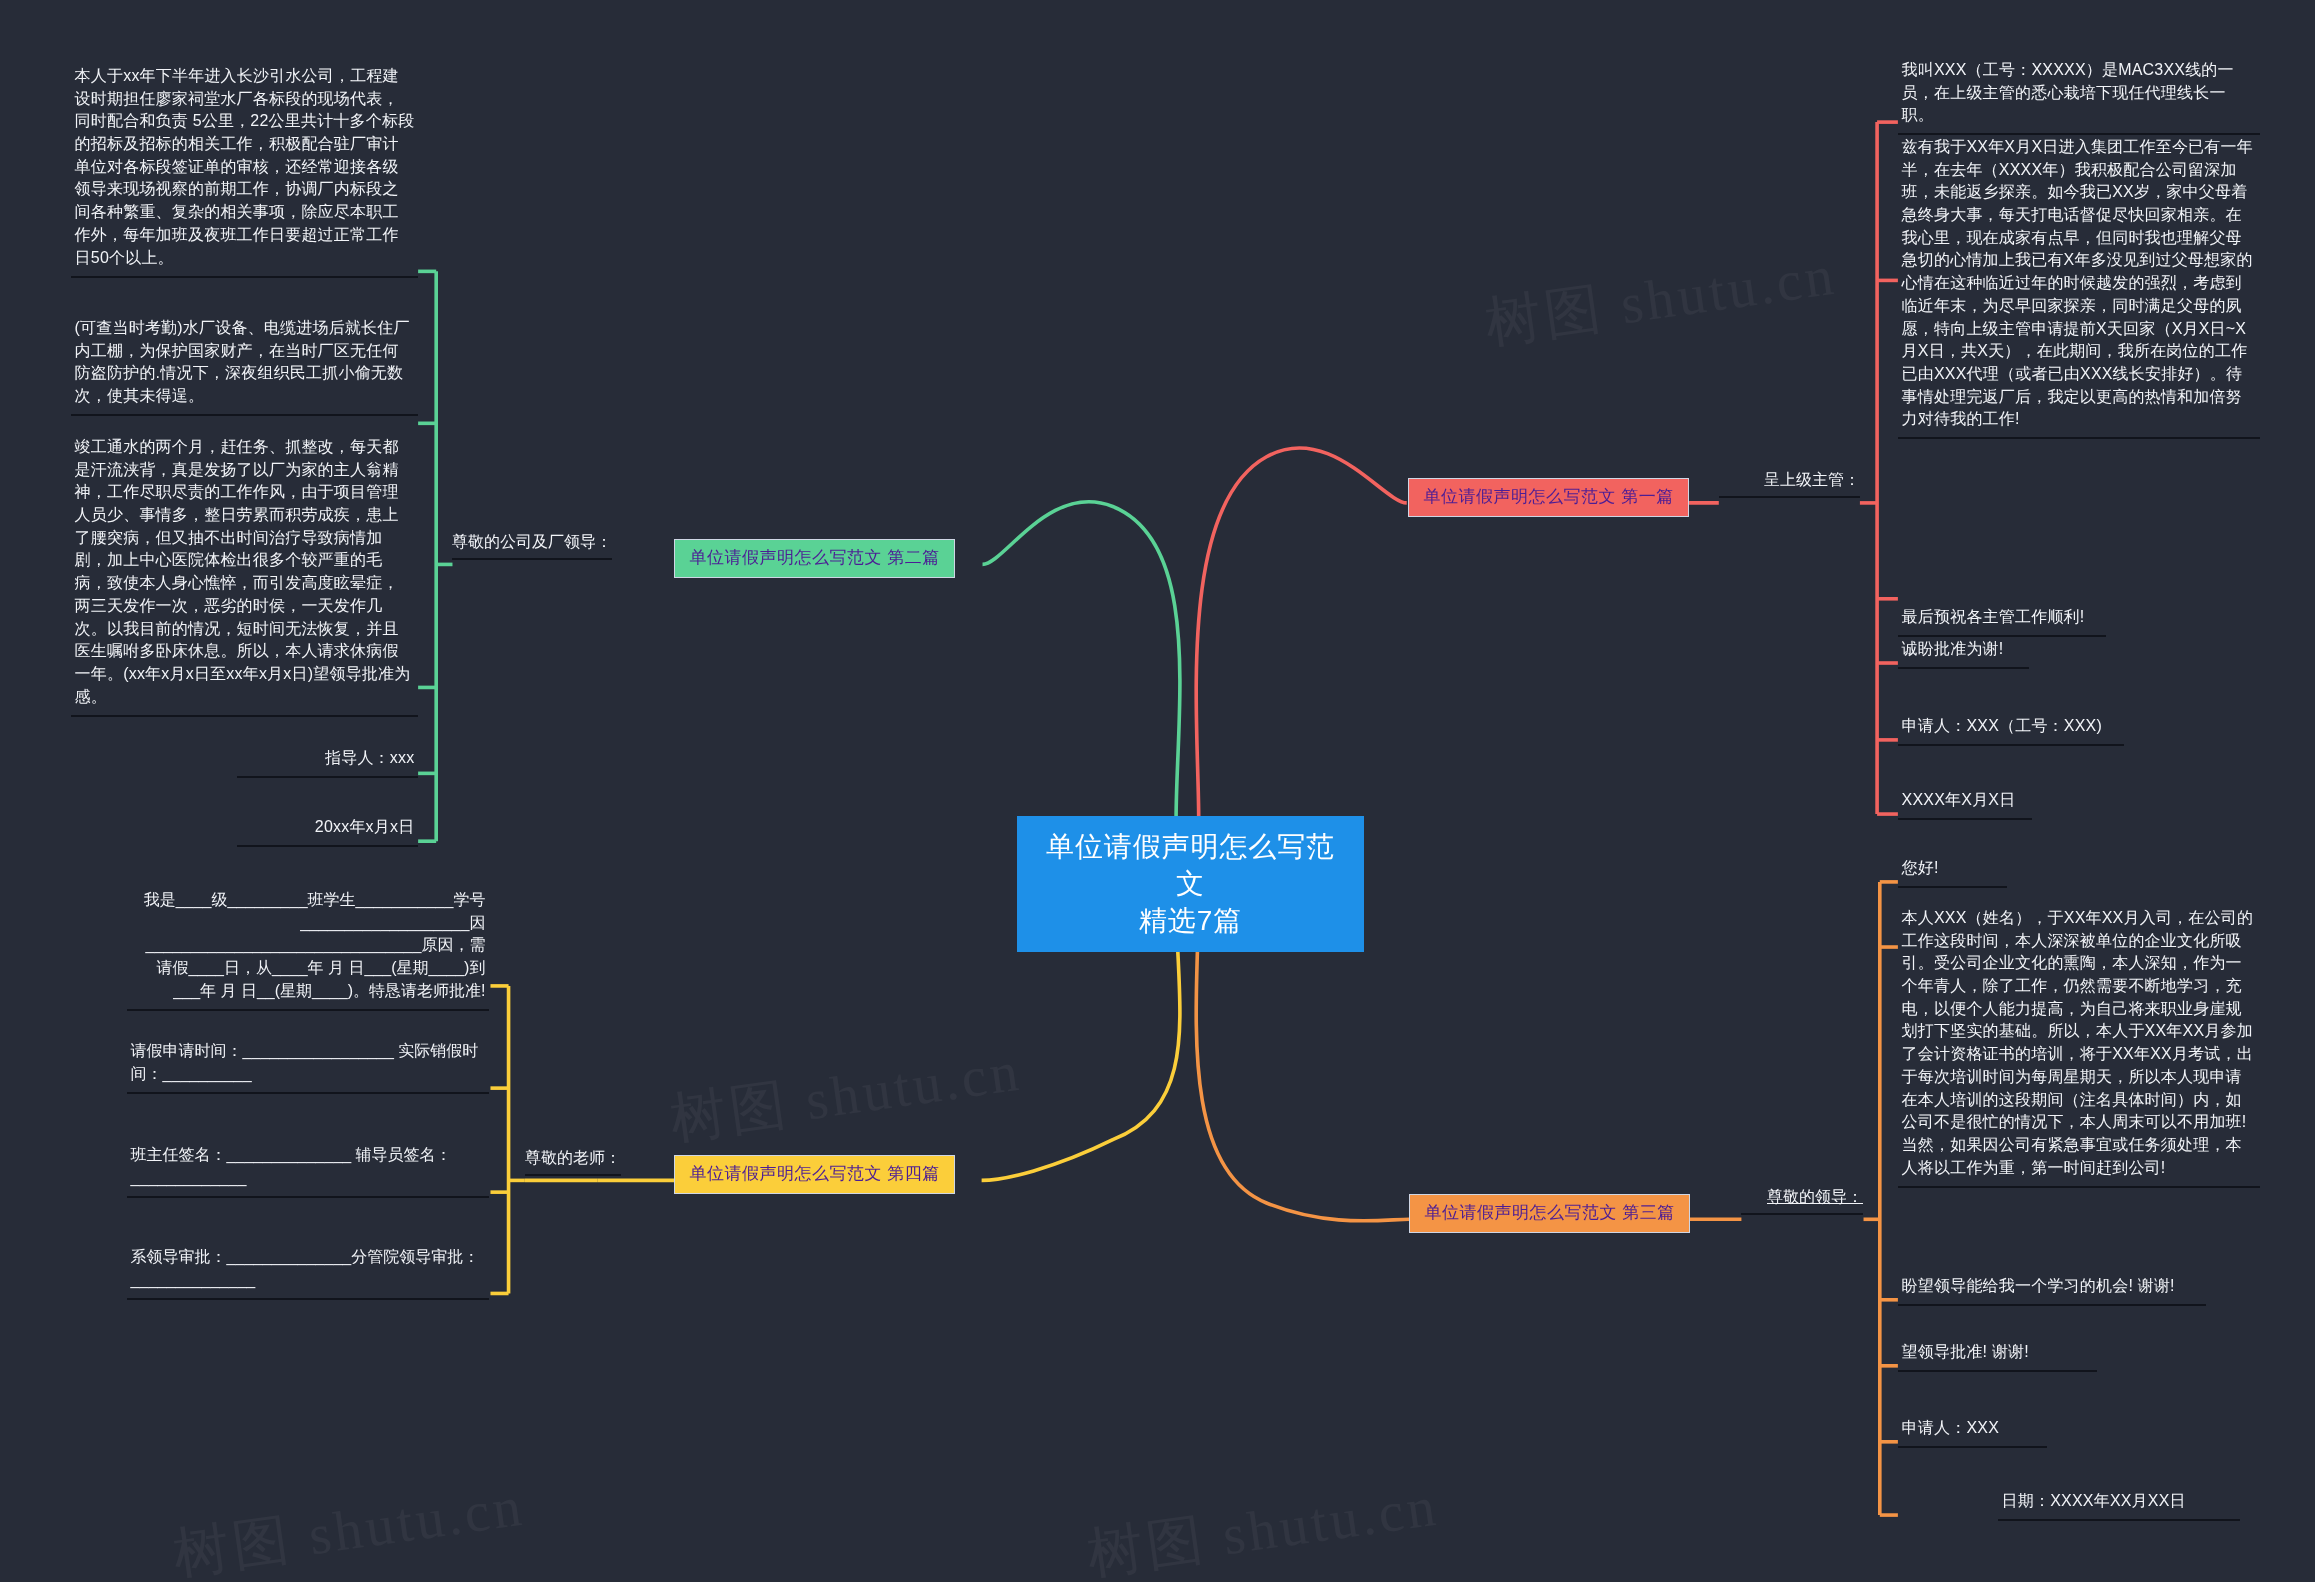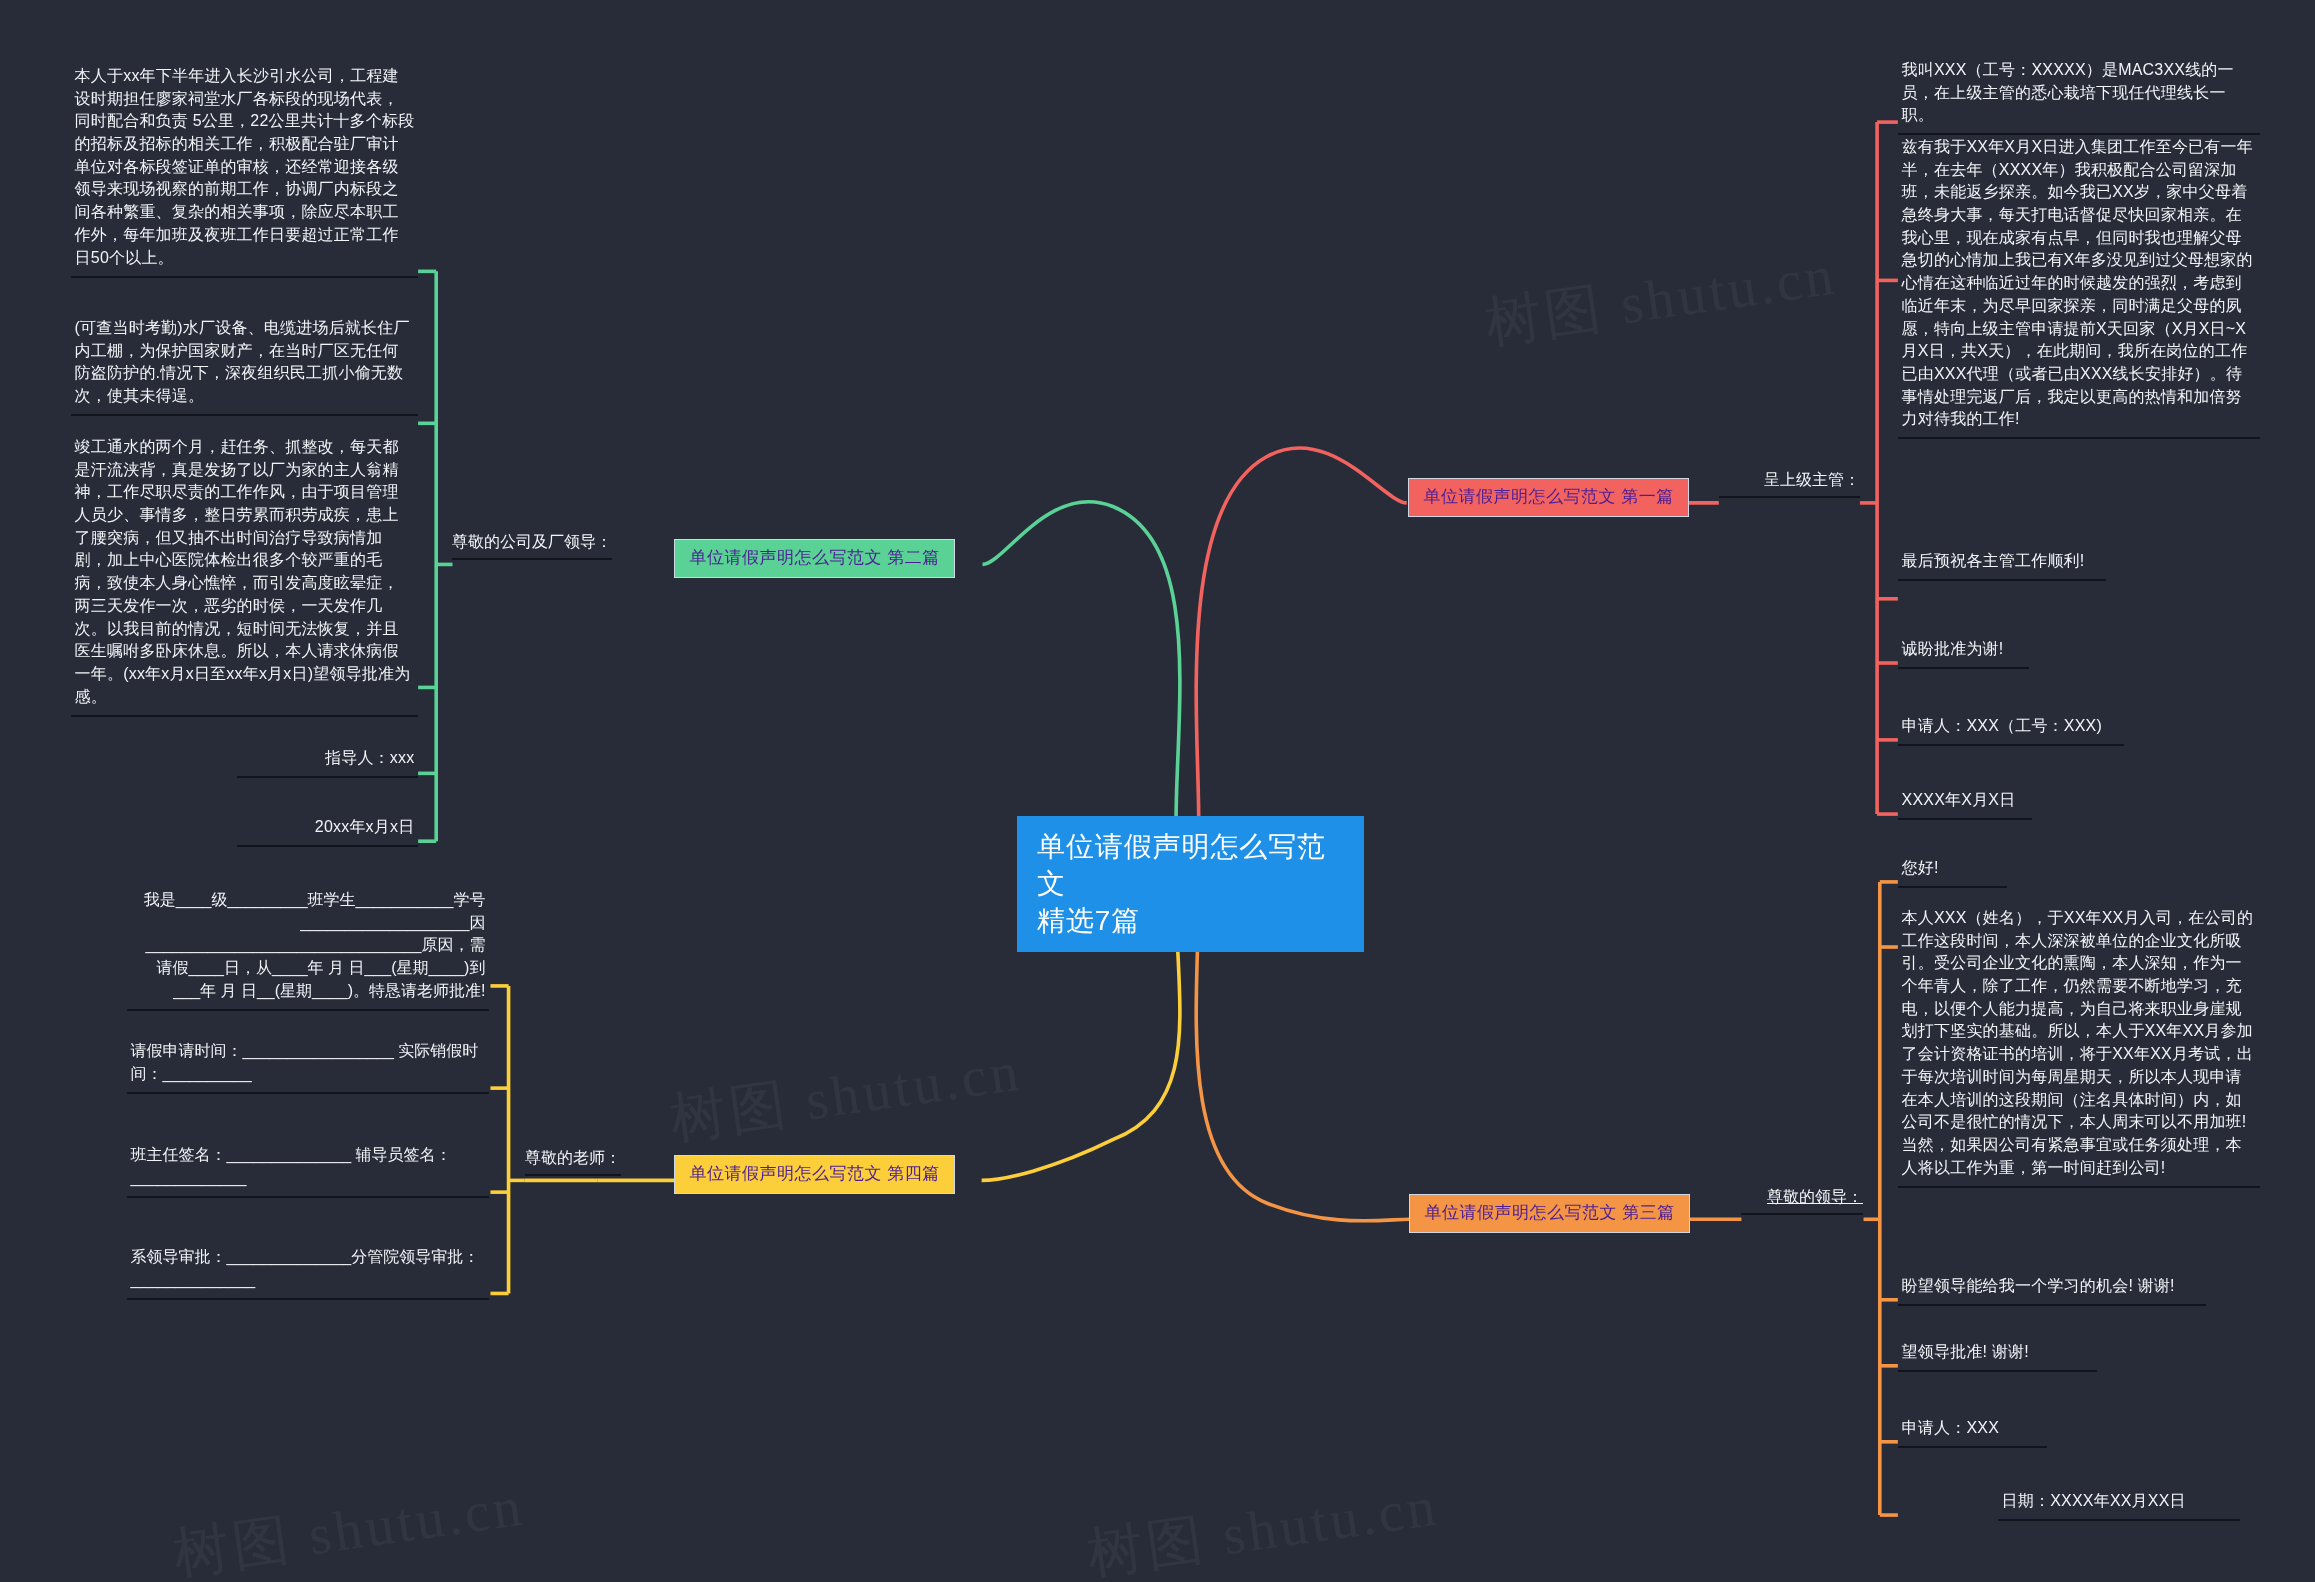--- a/index.html
+++ b/index.html
@@ -12,21 +12,21 @@
   svg#links{position:absolute;left:0;top:0;width:2316px;height:1582px;pointer-events:none;}
 
   .wm{position:absolute;color:#ffffff;opacity:.045;font-size:56px;letter-spacing:3.6px;
       font-family:"Liberation Serif","DejaVu Serif",serif;white-space:nowrap;
       transform:rotate(-8deg);user-select:none;}
 
   
   .node{position:absolute;box-sizing:border-box;}
 
   .root{
-    background:#1e90e8;color:#fff;
+    background:#1e90e8;color:#fff;text-align:center;
     font-size:28px;line-height:1.32;letter-spacing:0.9px;
     padding:12.7px 20px;
   }
 
   .branch{
     border:1.8px solid #cfd6e4;
     font-size:17px;line-height:1.2;letter-spacing:0.5px;
     padding:8.1px 14.5px;white-space:nowrap;color:#4c1d95;
   }
   .b-red   {background:#f2635f;}
@@ -112,21 +112,21 @@
     <div>单位请假声明怎么写范文</div>
     <div>精选7篇</div>
   </div>
 
   <div class="node branch b-red" style="left:1408px;top:478px;">单位请假声明怎么写范文 第一篇</div>
 
   <div class="node mid r-align" style="left:1719px;top:470px;width:141px;">呈上级主管：</div>
 
   <div class="node leaf" style="left:1898px;top:57px;width:362px;">我叫XXX（工号：XXXXX）是MAC3XX线的一员，在上级主管的悉心栽培下现任代理线长一职。</div>
   <div class="node leaf" style="left:1898px;top:134px;width:362px;">兹有我于XX年X月X日进入集团工作至今已有一年半，在去年（XXXX年）我积极配合公司留深加班，未能返乡探亲。如今我已XX岁，家中父母着急终身大事，每天打电话督促尽快回家相亲。在我心里，现在成家有点早，但同时我也理解父母急切的心情加上我已有X年多没见到过父母想家的心情在这种临近过年的时候越发的强烈，考虑到临近年末，为尽早回家探亲，同时满足父母的夙愿，特向上级主管申请提前X天回家（X月X日~X月X日，共X天），在此期间，我所在岗位的工作已由XXX代理（或者已由XXX线长安排好）。待事情处理完返厂后，我定以更高的热情和加倍努力对待我的工作!</div>
-  <div class="node leaf" style="left:1898px;top:548px;width:208px;">最后预祝各主管工作顺利!</div>
+  <div class="node leaf" style="left:1898px;top:604px;width:208px;">最后预祝各主管工作顺利!</div>
   <div class="node leaf" style="left:1898px;top:636px;width:131px;">诚盼批准为谢!</div>
   <div class="node leaf" style="left:1898px;top:713px;width:226px;">申请人：XXX（工号：XXX)</div>
   <div class="node leaf" style="left:1898px;top:787px;width:134px;">XXXX年X月X日</div>
 
   <div class="node branch b-green" style="left:674px;top:539px;">单位请假声明怎么写范文 第二篇</div>
 
   <div class="node mid" style="left:452px;top:532px;">尊敬的公司及厂领导：</div>
 
   <div class="node leaf" style="left:71px;top:63px;width:347px;">本人于xx年下半年进入长沙引水公司，工程建设时期担任廖家祠堂水厂各标段的现场代表，同时配合和负责 5公里，22公里共计十多个标段的招标及招标的相关工作，积极配合驻厂审计单位对各标段签证单的审核，还经常迎接各级领导来现场视察的前期工作，协调厂内标段之间各种繁重、复杂的相关事项，除应尽本职工作外，每年加班及夜班工作日要超过正常工作日50个以上。</div>
   <div class="node leaf" style="left:71px;top:315px;width:347px;">(可查当时考勤)水厂设备、电缆进场后就长住厂内工棚，为保护国家财产，在当时厂区无任何防盗防护的.情况下，深夜组织民工抓小偷无数次，使其未得逞。</div>

